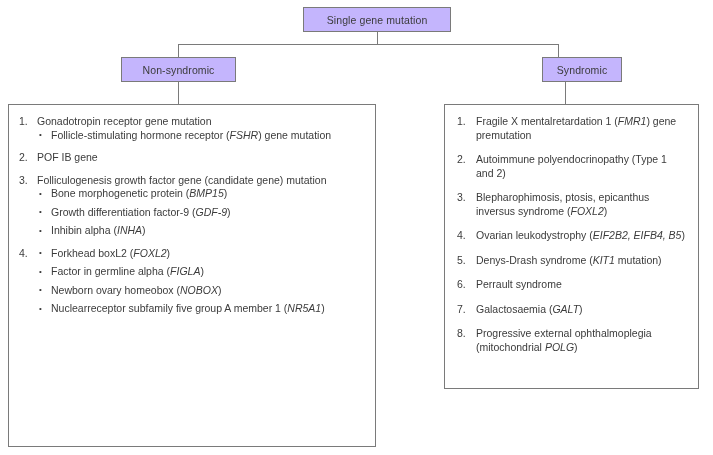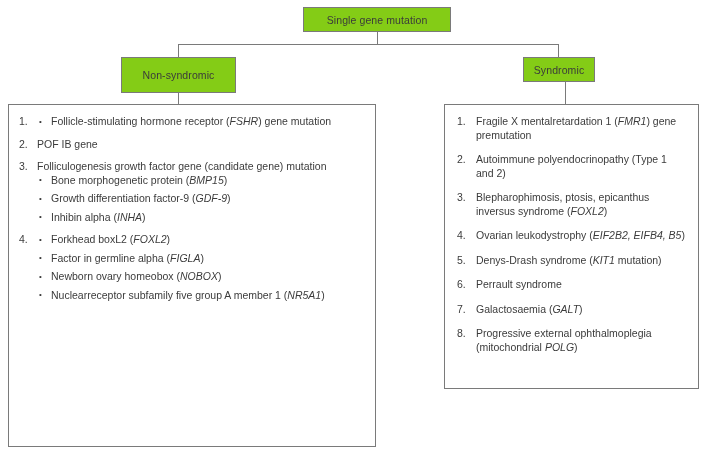--- a/index.html
+++ b/index.html
@@ -14,45 +14,45 @@
     font-family: "Liberation Sans", sans-serif;
     color: #3b3b3b;
     overflow: hidden;
   }
 
   
   .node {
     position: absolute;
     box-sizing: border-box;
     border: 1px solid #7a7a7a;
-    background: #84cc16;
+    background: #c4b5fd;
     display: flex;
     align-items: center;
     justify-content: center;
     font-size: 10.5px;
     color: #3b3b3b;
     letter-spacing: 0.1px;
     z-index: 3;
   }
   #node-root {
     left: 303px;
     top: 7px;
     width: 148px;
     height: 25px;
   }
   #node-nonsyndromic {
     left: 121px;
     top: 57px;
     width: 115px;
-    height: 36px;
+    height: 25px;
   }
   #node-syndromic {
-    left: 523px;
+    left: 542px;
     top: 57px;
-    width: 72px;
+    width: 80px;
     height: 25px;
   }
 
   
   .line {
     position: absolute;
     background: #7a7a7a;
     z-index: 1;
   }
   .v { width: 1px; }
@@ -160,20 +160,21 @@
 </div>
 
 <div class="node" id="node-syndromic">
   <span>Syndromic</span>
 </div>
 
 <div class="panel" id="panel-nonsyndromic">
   <ol class="num-list" id="nonsyndromic-list">
       <li>
         <span class="num">1.</span>
+        <span class="item-text">Gonadotropin receptor gene mutation</span>
         <ul class="bullets">
           <li><span>Follicle-stimulating hormone receptor (</span><i class="gene">FSHR</i><span>) gene mutation</span></li>
         </ul>
       </li>
       <li>
         <span class="num">2.</span>
         <span class="item-text">POF IB gene</span>
       </li>
       <li>
         <span class="num">3.</span>

